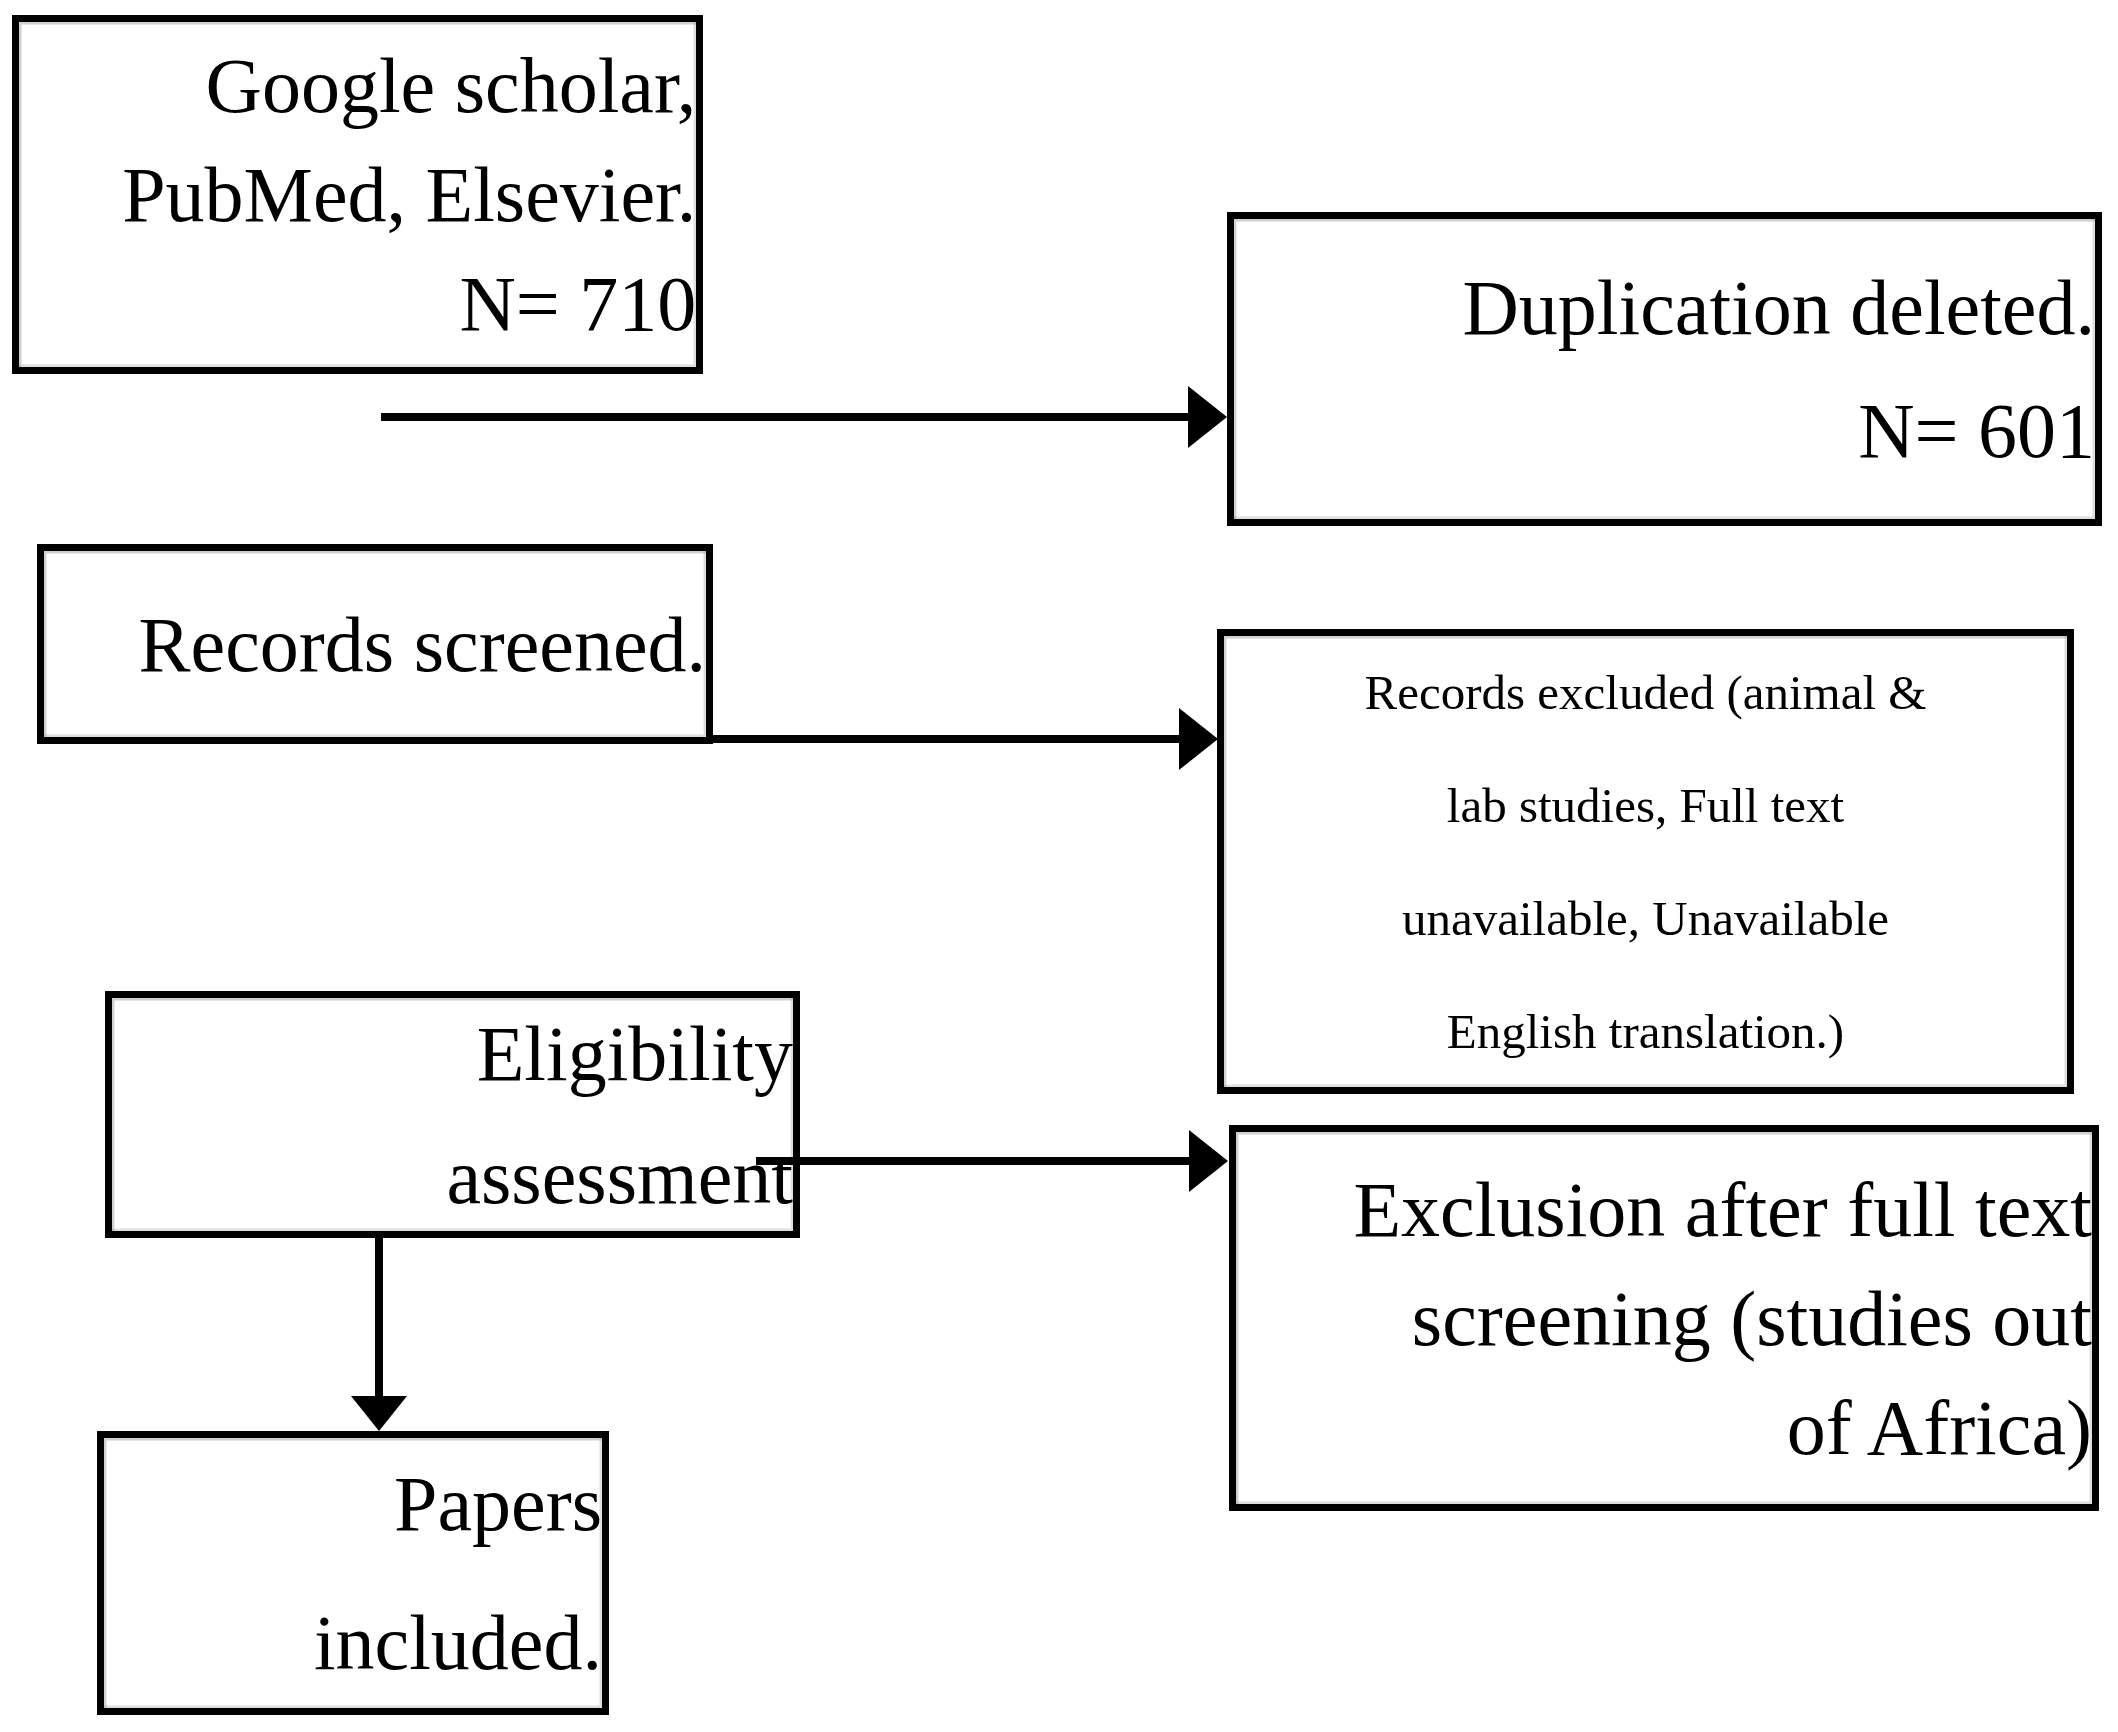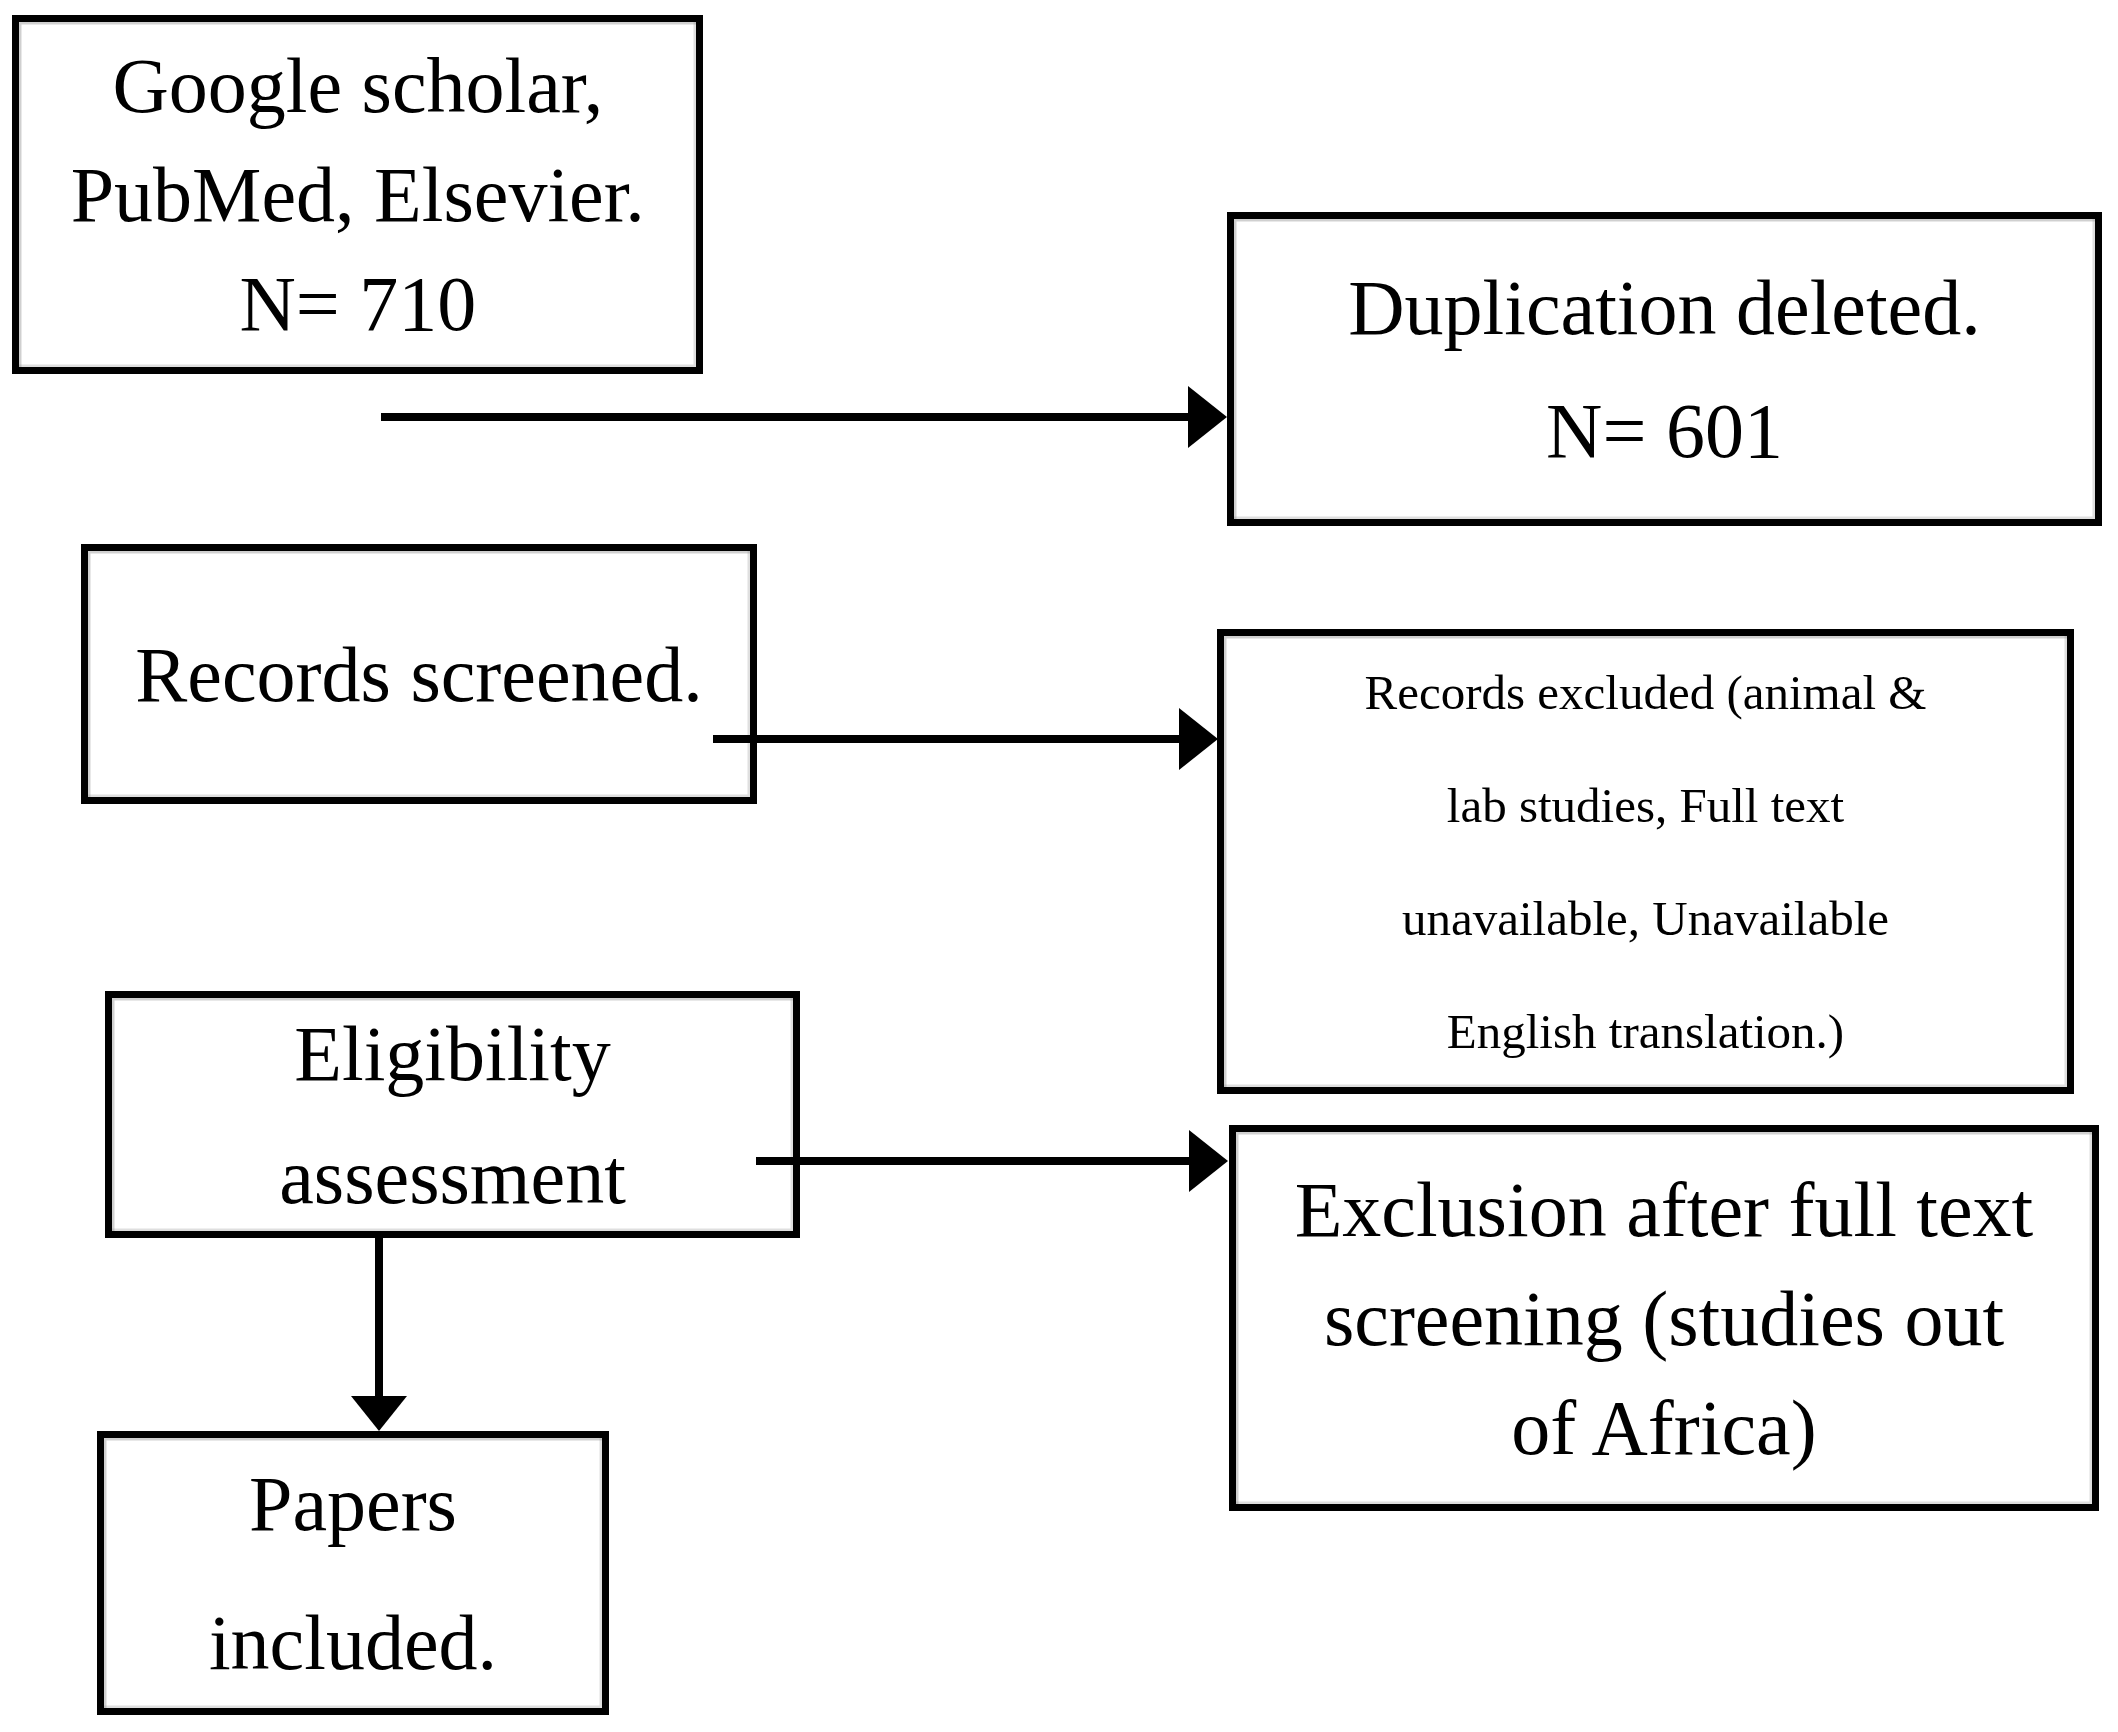--- a/index.html
+++ b/index.html
@@ -26,21 +26,21 @@
     justify-content: center;
     align-items: center;
     text-align: center;
     box-shadow: inset 3.3px 3.3px 0 -0.8px rgba(150,150,150,0.45),
                 inset -3.3px -3.3px 0 -0.8px rgba(150,150,150,0.30);
   }
   .box .line {
     display: block;
     white-space: nowrap;
   }
-  .txt-lg  { font-size: 78px;  line-height: 109px; }
+  .txt-lg  { font-size: 78px;  line-height: 109px; align-items: flex-end; }
   .txt-sm  { font-size: 49px;  line-height: 113px; }
   .lh-wide { line-height: 123px; }
   .shaft-h {
     position: absolute;
     height: 8.2px;
     background: #000000;
   }
   .shaft-v {
     position: absolute;
     width: 8.2px;
@@ -70,21 +70,21 @@
     <span class="line">Google scholar,</span>
     <span class="line">PubMed, Elsevier.</span>
     <span class="line">N= 710</span>
   </div>
 
   <div class="box txt-lg lh-wide" style="left:1227px; top:212px; width:875px; height:314px;">
     <span class="line">Duplication deleted.</span>
     <span class="line">N= 601</span>
   </div>
 
-  <div class="box txt-lg" style="left:37px; top:544px; width:676px; height:260px;margin-left:44px;">
+  <div class="box txt-lg" style="left:37px; top:544px; width:676px; height:200px;">
     <span class="line">Records screened.</span>
   </div>
 
   <div class="box txt-sm" style="left:1217px; top:629px; width:857px; height:465px;">
     <span class="line">Records excluded (animal &amp;</span>
     <span class="line">lab studies, Full text</span>
     <span class="line">unavailable, Unavailable</span>
     <span class="line">English translation.)</span>
   </div>
 

